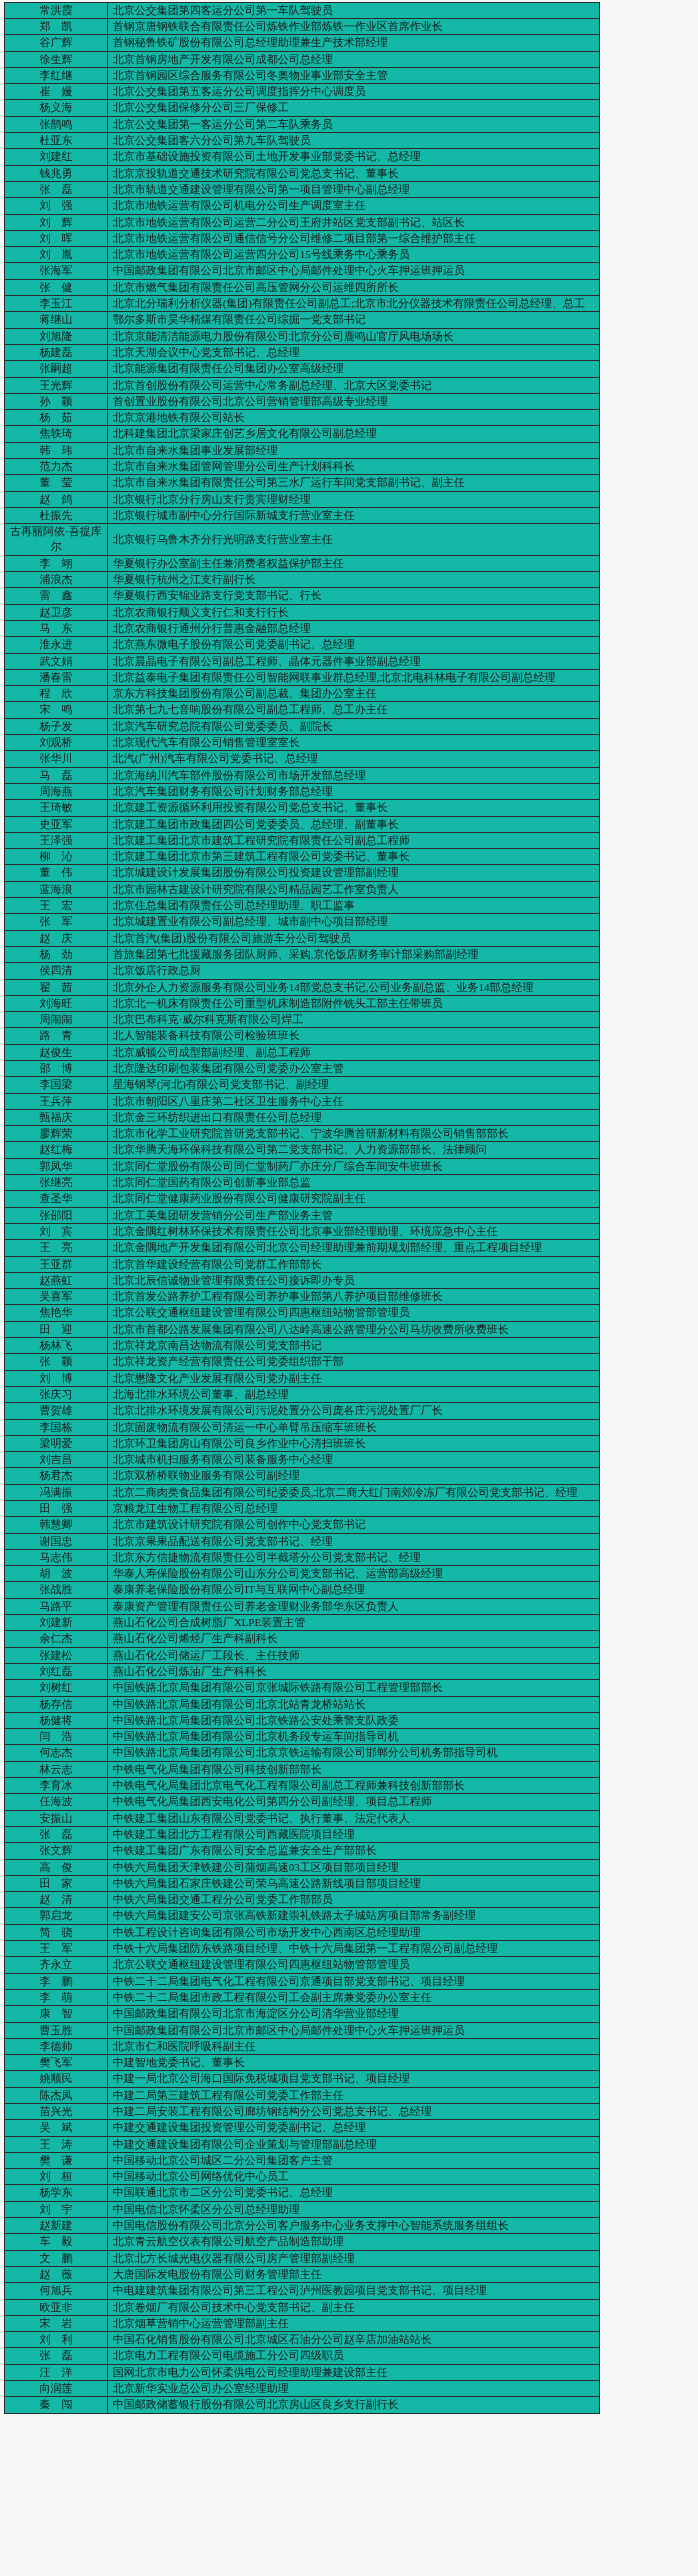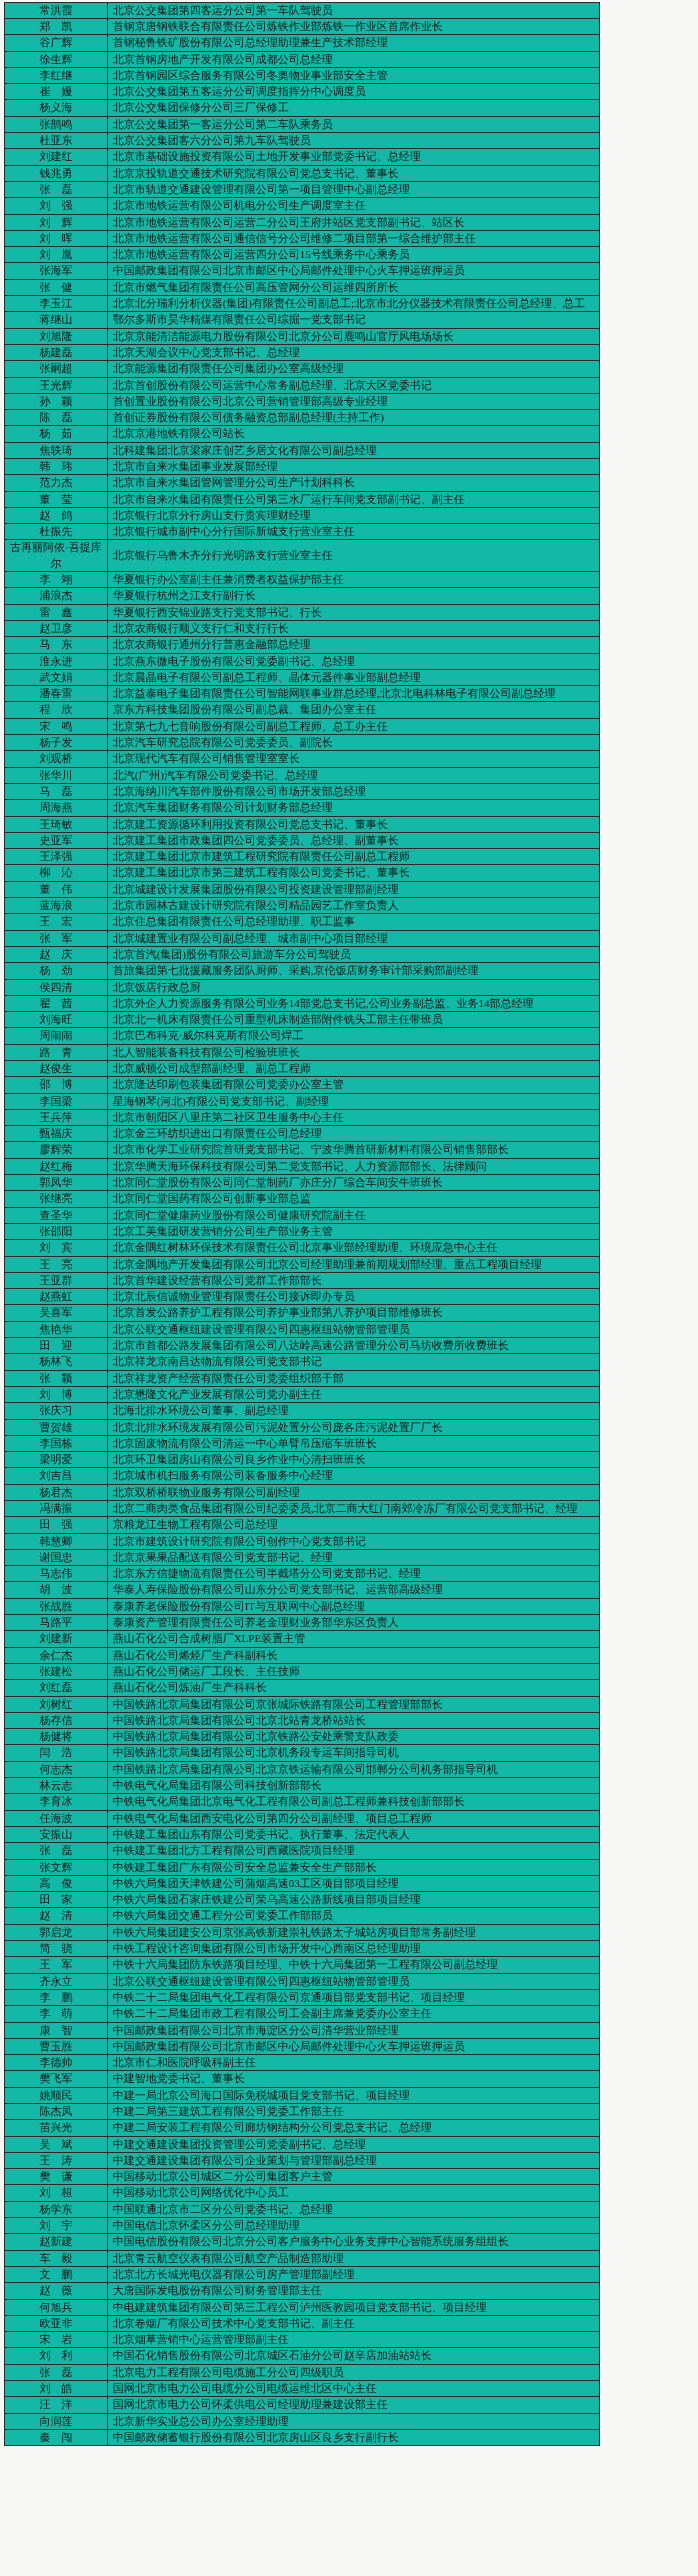--- a/index.html
+++ b/index.html
@@ -110,24 +110,20 @@
         </tr>
         <tr>
           <td class="name-cell">王光辉</td>
           <td class="desc-cell">北京首创股份有限公司运营中心常务副总经理、北京大区党委书记</td>
         </tr>
         <tr>
           <td class="name-cell">孙　颖</td>
           <td class="desc-cell">首创置业股份有限公司北京公司营销管理部高级专业经理</td>
         </tr>
         <tr>
-          <td class="name-cell">陈　磊</td>
-          <td class="desc-cell">首创证券股份有限公司债务融资总部副总经理(主持工作)</td>
-        </tr>
-        <tr>
           <td class="name-cell">杨　茹</td>
           <td class="desc-cell">北京京港地铁有限公司站长</td>
         </tr>
         <tr>
           <td class="name-cell">焦轶琦</td>
           <td class="desc-cell">北科建集团北京梁家庄创艺乡居文化有限公司副总经理</td>
         </tr>
         <tr>
           <td class="name-cell">韩　玮</td>
           <td class="desc-cell">北京市自来水集团事业发展部经理</td>
@@ -588,24 +584,20 @@
           <td class="name-cell">宋　岩</td>
           <td class="desc-cell">北京烟草营销中心运营管理部副主任</td>
         </tr>
         <tr>
           <td class="name-cell">刘　利</td>
           <td class="desc-cell">中国石化销售股份有限公司北京城区石油分公司赵辛店加油站站长</td>
         </tr>
         <tr>
           <td class="name-cell">张　磊</td>
           <td class="desc-cell">北京电力工程有限公司电缆施工分公司四级职员</td>
-        </tr>
-        <tr>
-          <td class="name-cell">刘　皓</td>
-          <td class="desc-cell">国网北京市电力公司电缆分公司电缆运维北区中心主任</td>
         </tr>
         <tr>
           <td class="name-cell">汪　洋</td>
           <td class="desc-cell">国网北京市电力公司怀柔供电公司经理助理兼建设部主任</td>
         </tr>
         <tr>
           <td class="name-cell">向润莲</td>
           <td class="desc-cell">北京新华实业总公司办公室经理助理</td>
         </tr>
         <tr>

